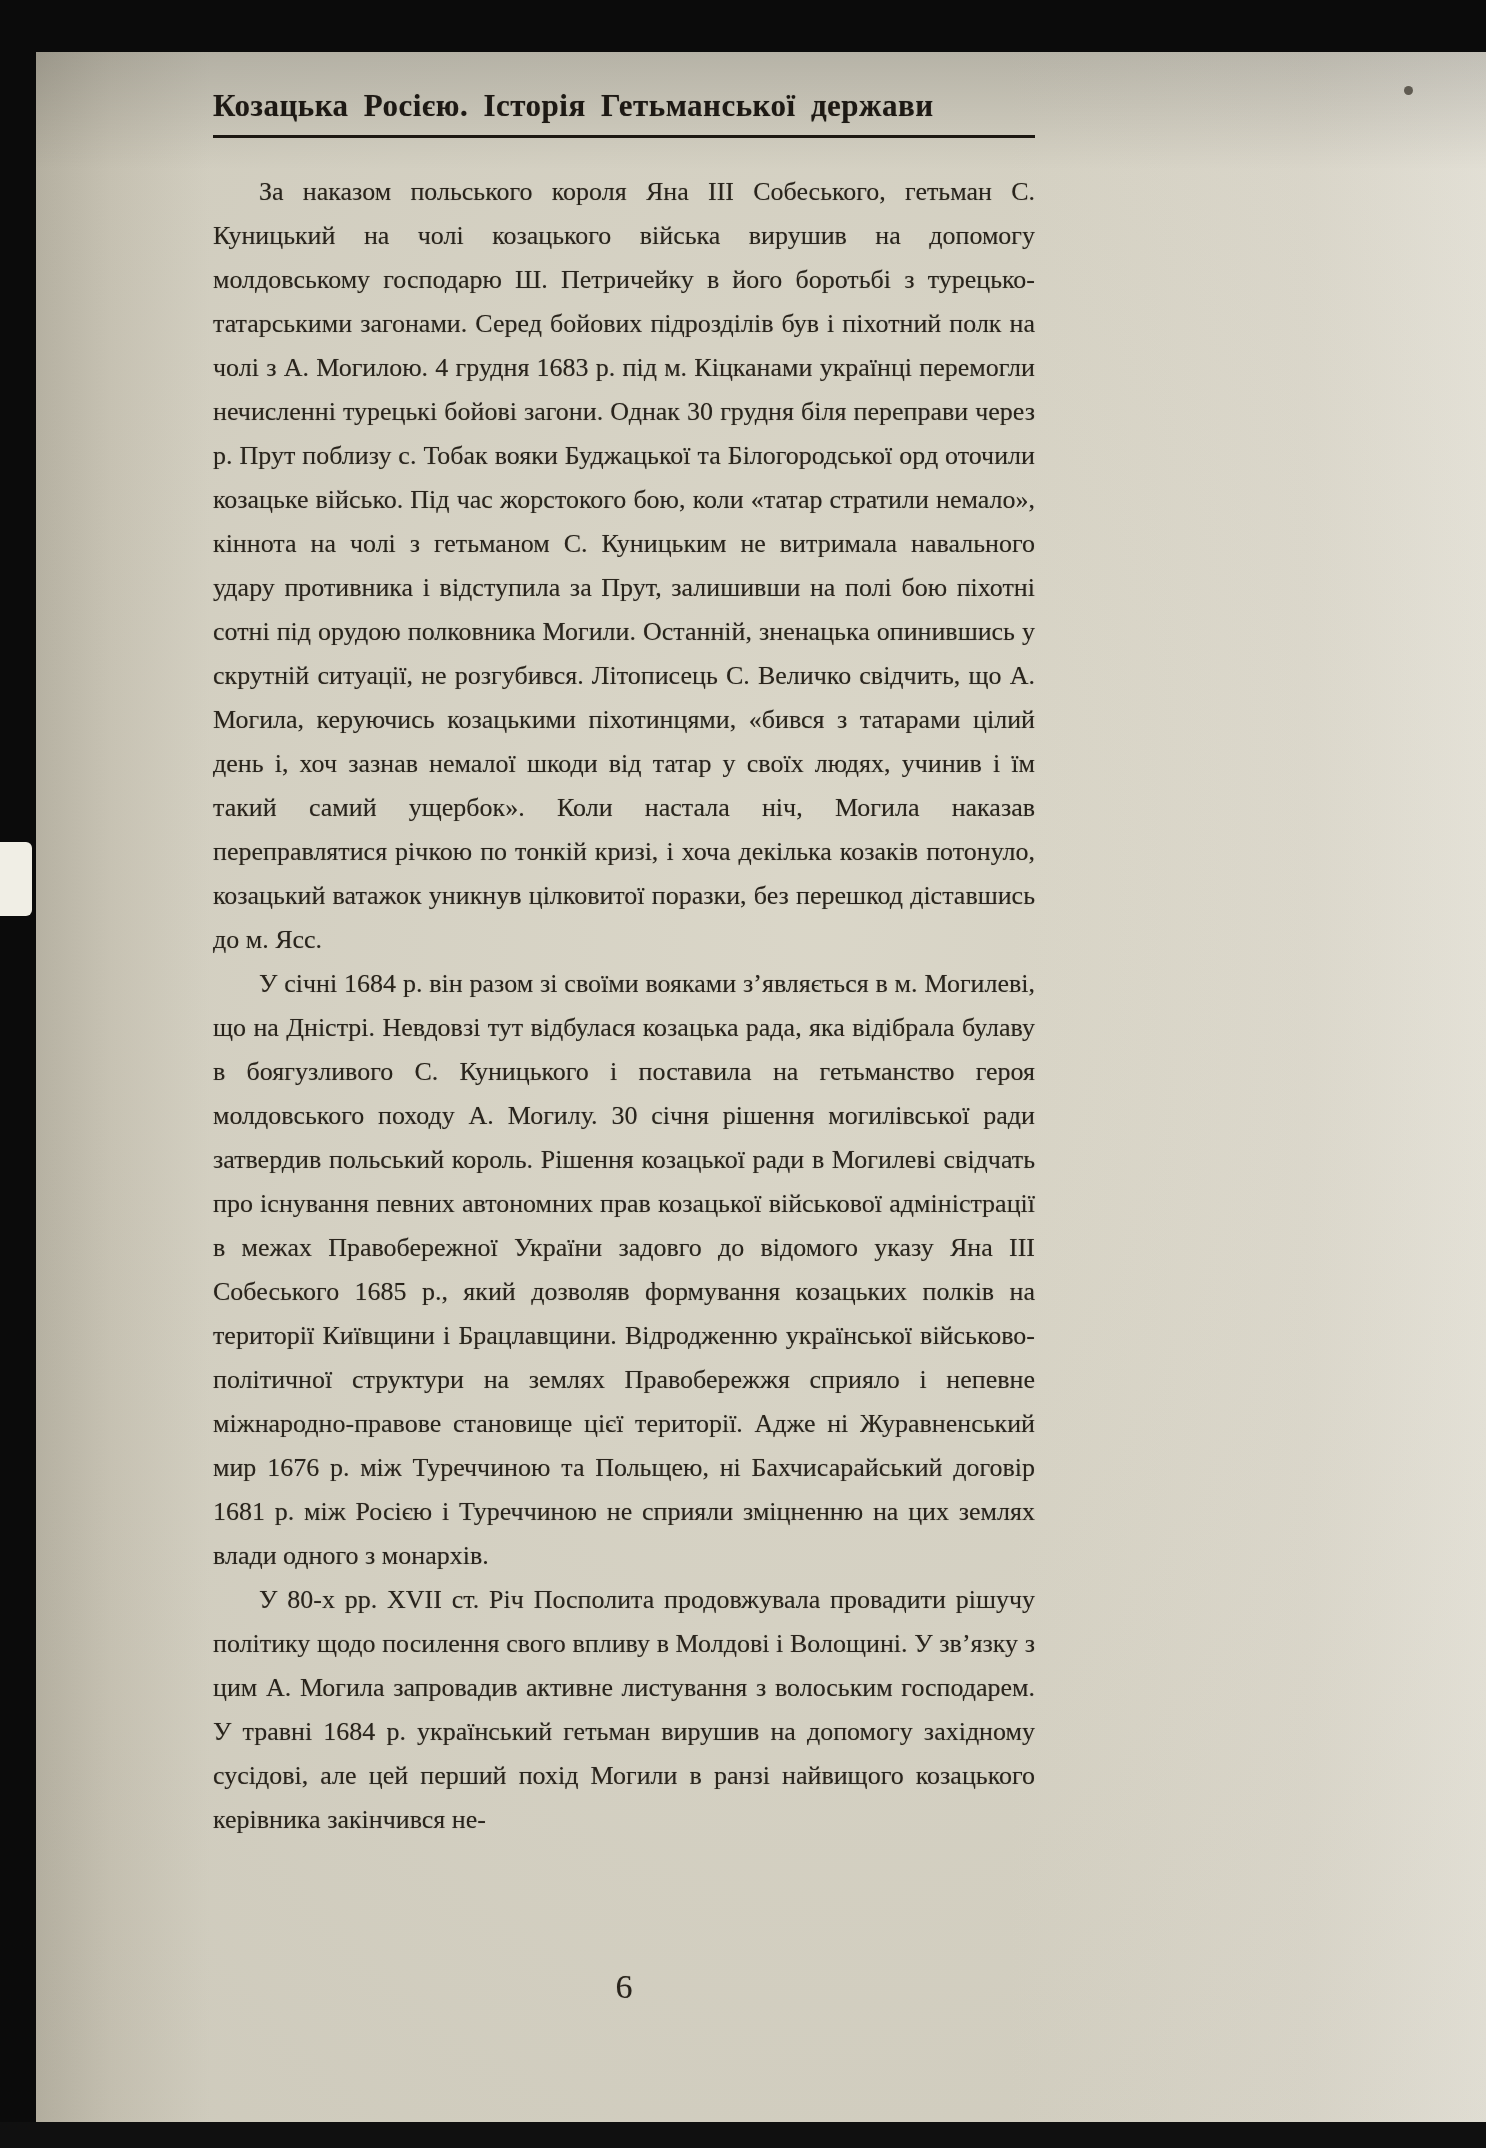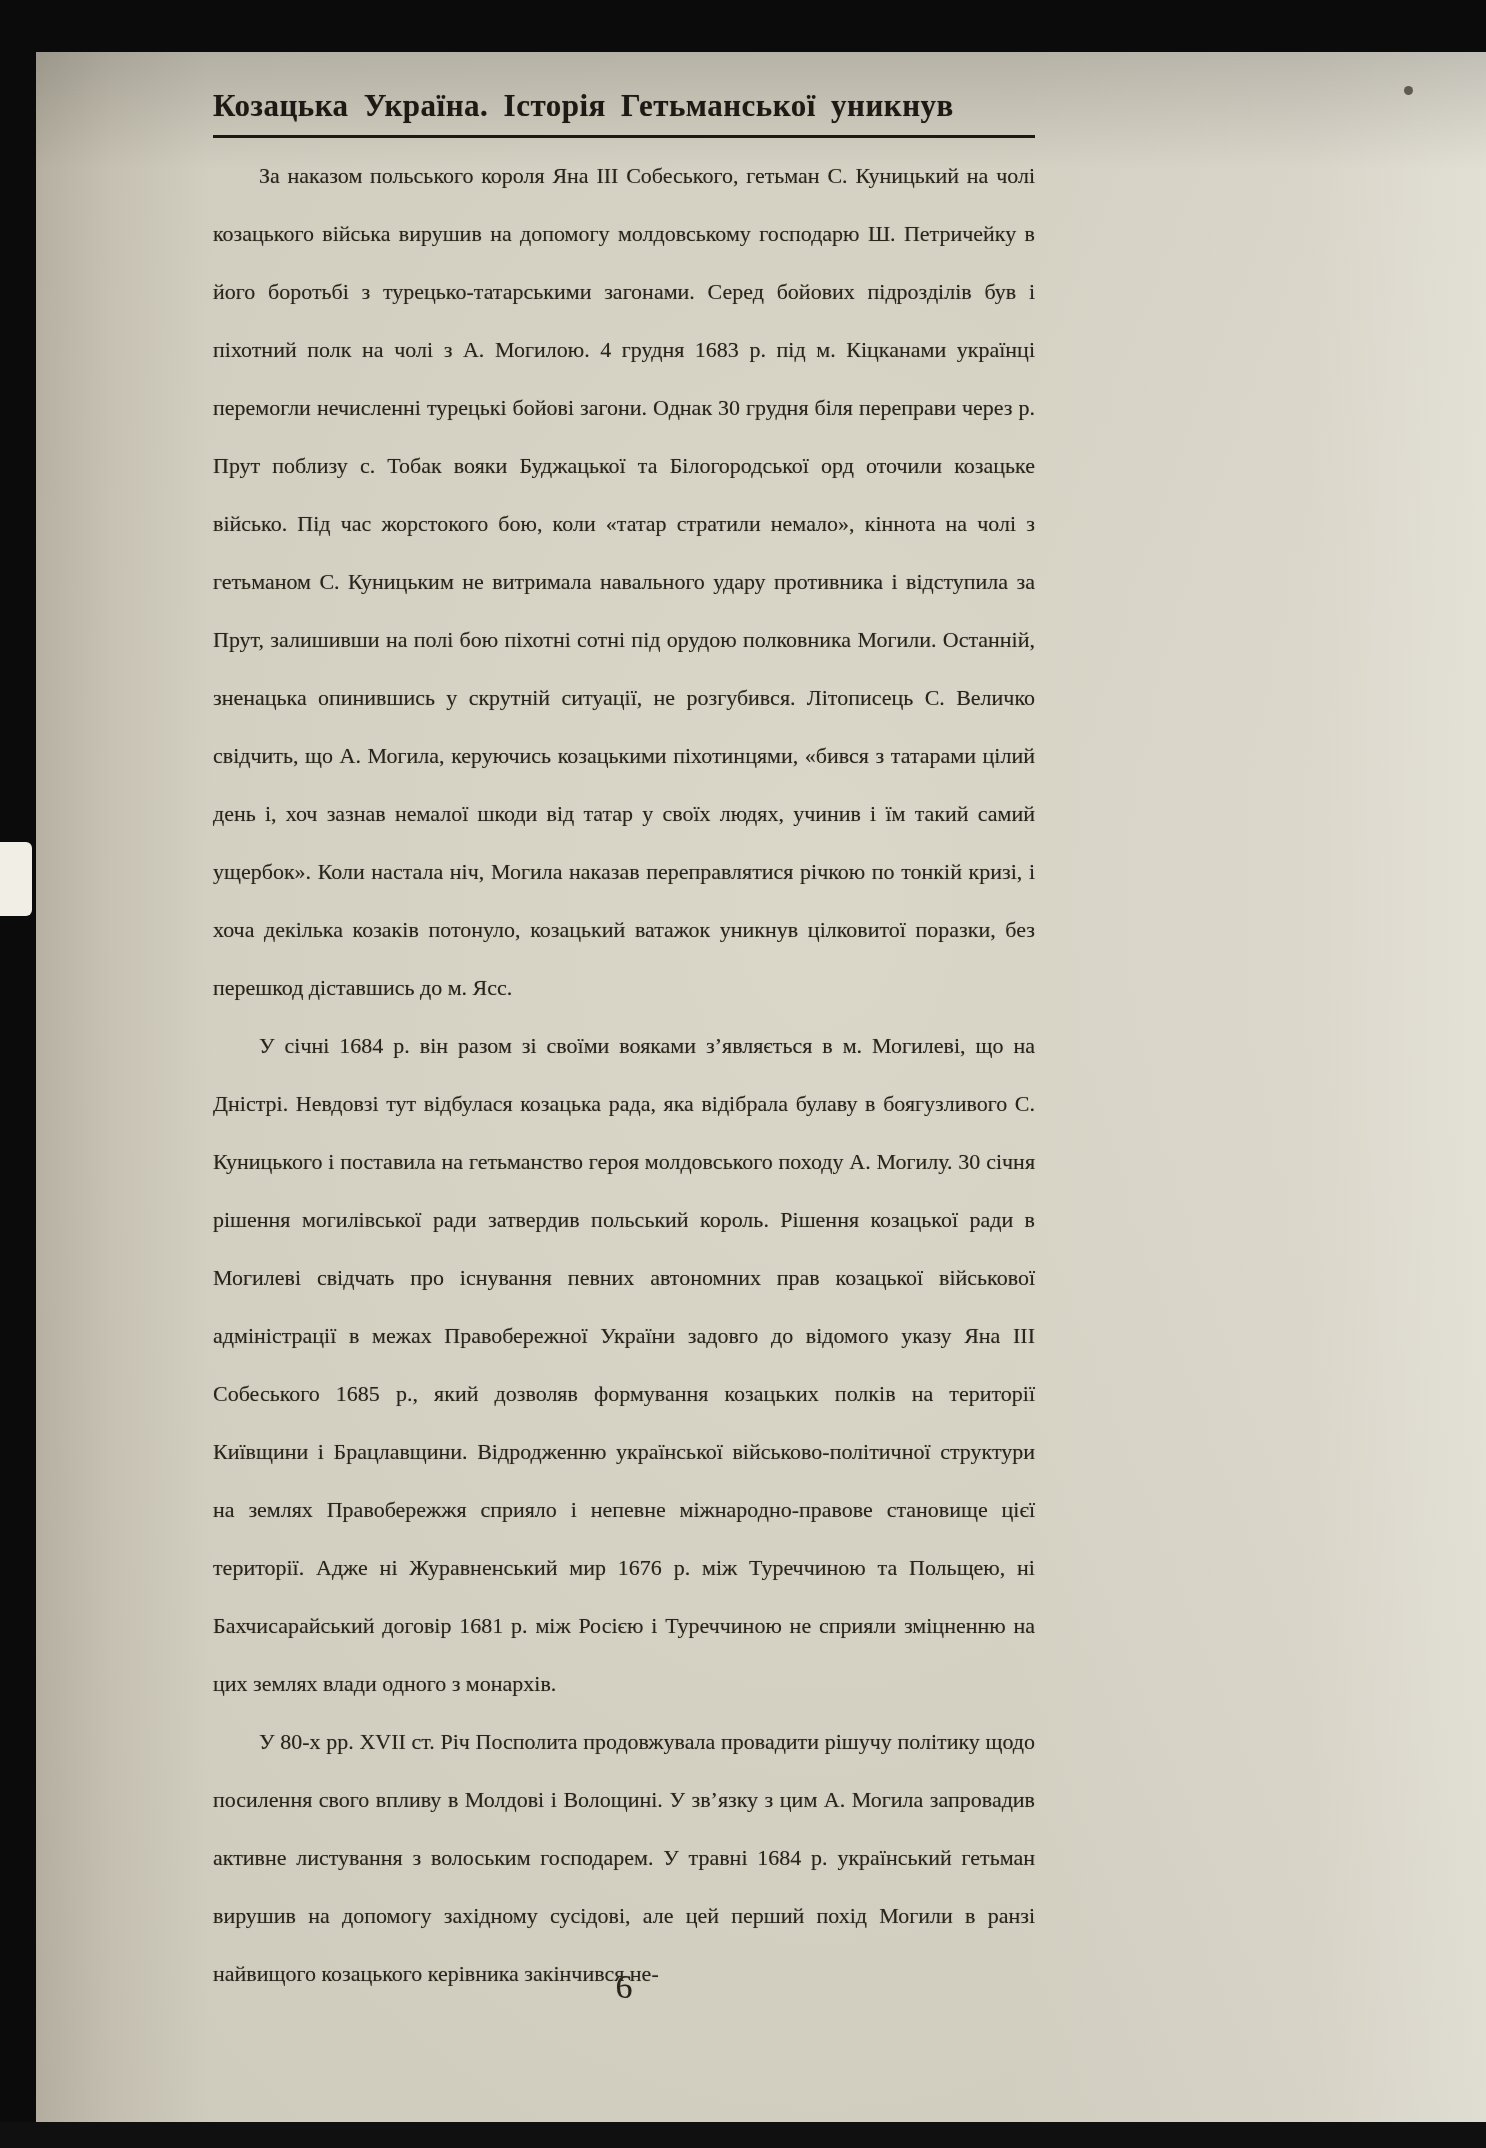--- a/index.html
+++ b/index.html
@@ -70,23 +70,23 @@
     word-spacing: 7px;
     color: #1d1914;
     text-shadow: 0 0 1px rgba(40,35,28,0.35);
   }
   .header-rule {
     margin-top: 9px;
     border-bottom: 3px solid #1c1812;
     width: 100%;
   }
   .body-text {
-    margin-top: 9px;
-    font-size: 22px;
-    line-height: 58px;
+    margin-top: 32px;
+    font-size: 26px;
+    line-height: 44px;
     text-align: justify;
     text-shadow: 0 0 1px rgba(41,36,28,0.35);
   }
   .body-text p {
     margin: 0;
     text-indent: 46px;
   }
   .page-number {
     position: absolute;
     left: 213px;
@@ -103,21 +103,21 @@
 
 <div class="scan">
 
   <div class="edge-top"></div>
   <div class="edge-left"></div>
   <div class="edge-bottom"></div>
   <div class="edge-left-patch"></div>
   <div class="speck"></div>
 
   <div class="content">
-    <h1 class="page-header">Козацька Україна. Історія Гетьманської уникнув</h1>
+    <h1 class="page-header">Козацька Росією. Історія Гетьманської держави</h1>
     <div class="header-rule"></div>
 
     <div class="body-text">
       <p>За наказом польського короля Яна III Собеського, гетьман С. Куницький на чолі козацького війська вирушив на допомогу молдовському господарю Ш. Петричейку в його боротьбі з турецько-татарськими загонами. Серед бойових підрозділів був і піхотний полк на чолі з А. Могилою. 4 грудня 1683 р. під м. Кіцканами українці перемогли нечисленні турецькі бойові загони. Однак 30 грудня біля переправи через р. Прут поблизу с. Тобак вояки Буджацької та Білогородської орд оточили козацьке військо. Під час жорстокого бою, коли «татар стратили немало», кіннота на чолі з гетьманом С. Куницьким не витримала навального удару противника і відступила за Прут, залишивши на полі бою піхотні сотні під орудою полковника Могили. Останній, зненацька опинившись у скрутній ситуації, не розгубився. Літописець С. Величко свідчить, що А. Могила, керуючись козацькими піхотинцями, «бився з татарами цілий день і, хоч зазнав немалої шкоди від татар у своїх людях, учинив і їм такий самий ущербок». Коли настала ніч, Могила наказав переправлятися річкою по тонкій кризі, і хоча декілька козаків потонуло, козацький ватажок уникнув цілковитої поразки, без перешкод діставшись до м. Ясс.</p>
       <p>У січні 1684 р. він разом зі своїми вояками з’являється в м. Могилеві, що на Дністрі. Невдовзі тут відбулася козацька рада, яка відібрала булаву в боягузливого С. Куницького і поставила на гетьманство героя молдовського походу А. Могилу. 30 січня рішення могилівської ради затвердив польський король. Рішення козацької ради в Могилеві свідчать про існування певних автономних прав козацької військової адміністрації в межах Правобережної України задовго до відомого указу Яна III Собеського 1685 р., який дозволяв формування козацьких полків на території Київщини і Брацлавщини. Відродженню української військово-політичної структури на землях Правобережжя сприяло і непевне міжнародно-правове становище цієї території. Адже ні Журавненський мир 1676 р. між Туреччиною та Польщею, ні Бахчисарайський договір 1681 р. між Росією і Туреччиною не сприяли зміцненню на цих землях влади одного з монархів.</p>
       <p>У 80-х рр. XVII ст. Річ Посполита продовжувала провадити рішучу політику щодо посилення свого впливу в Молдові і Волощині. У зв’язку з цим А. Могила запровадив активне листування з волоським господарем. У травні 1684 р. український гетьман вирушив на допомогу західному сусідові, але цей перший похід Могили в ранзі найвищого козацького керівника закінчився не-</p>
     </div>
   </div>
 
   <div class="page-number">6</div>

